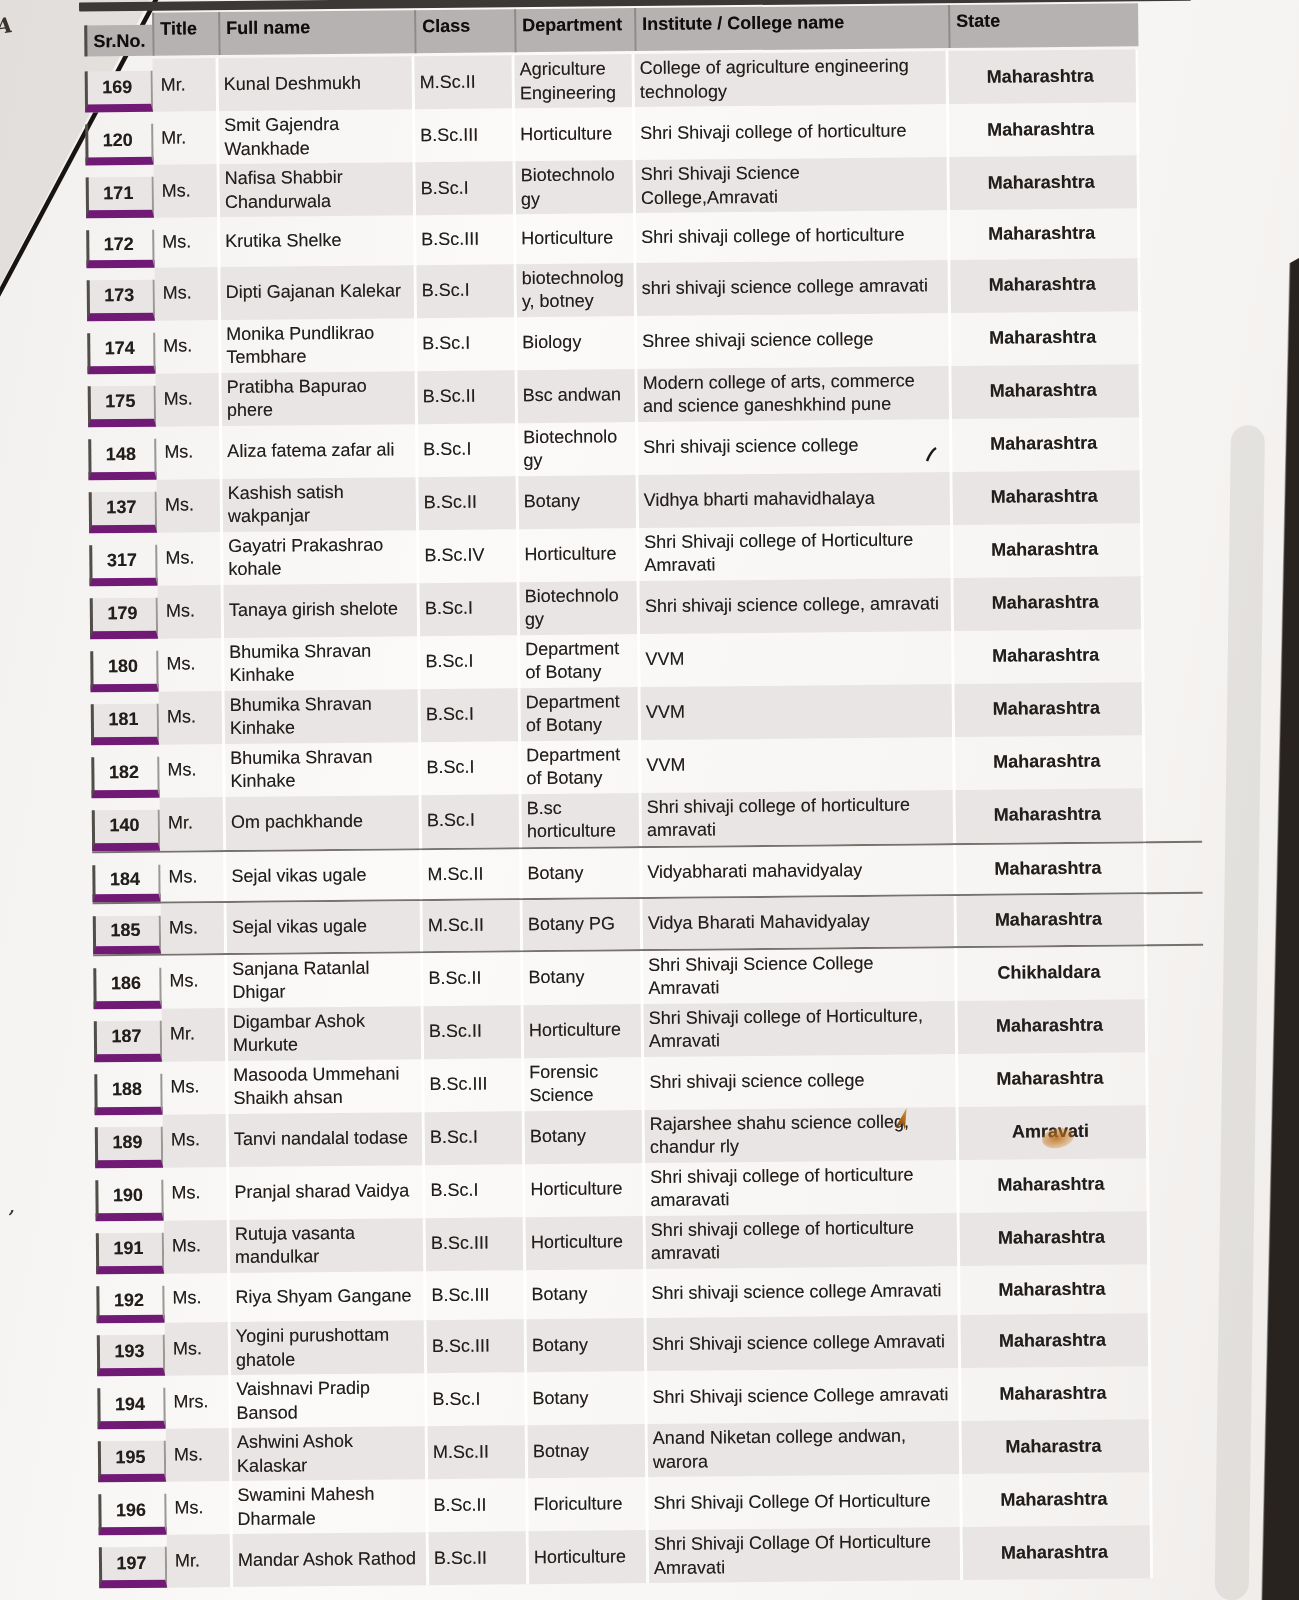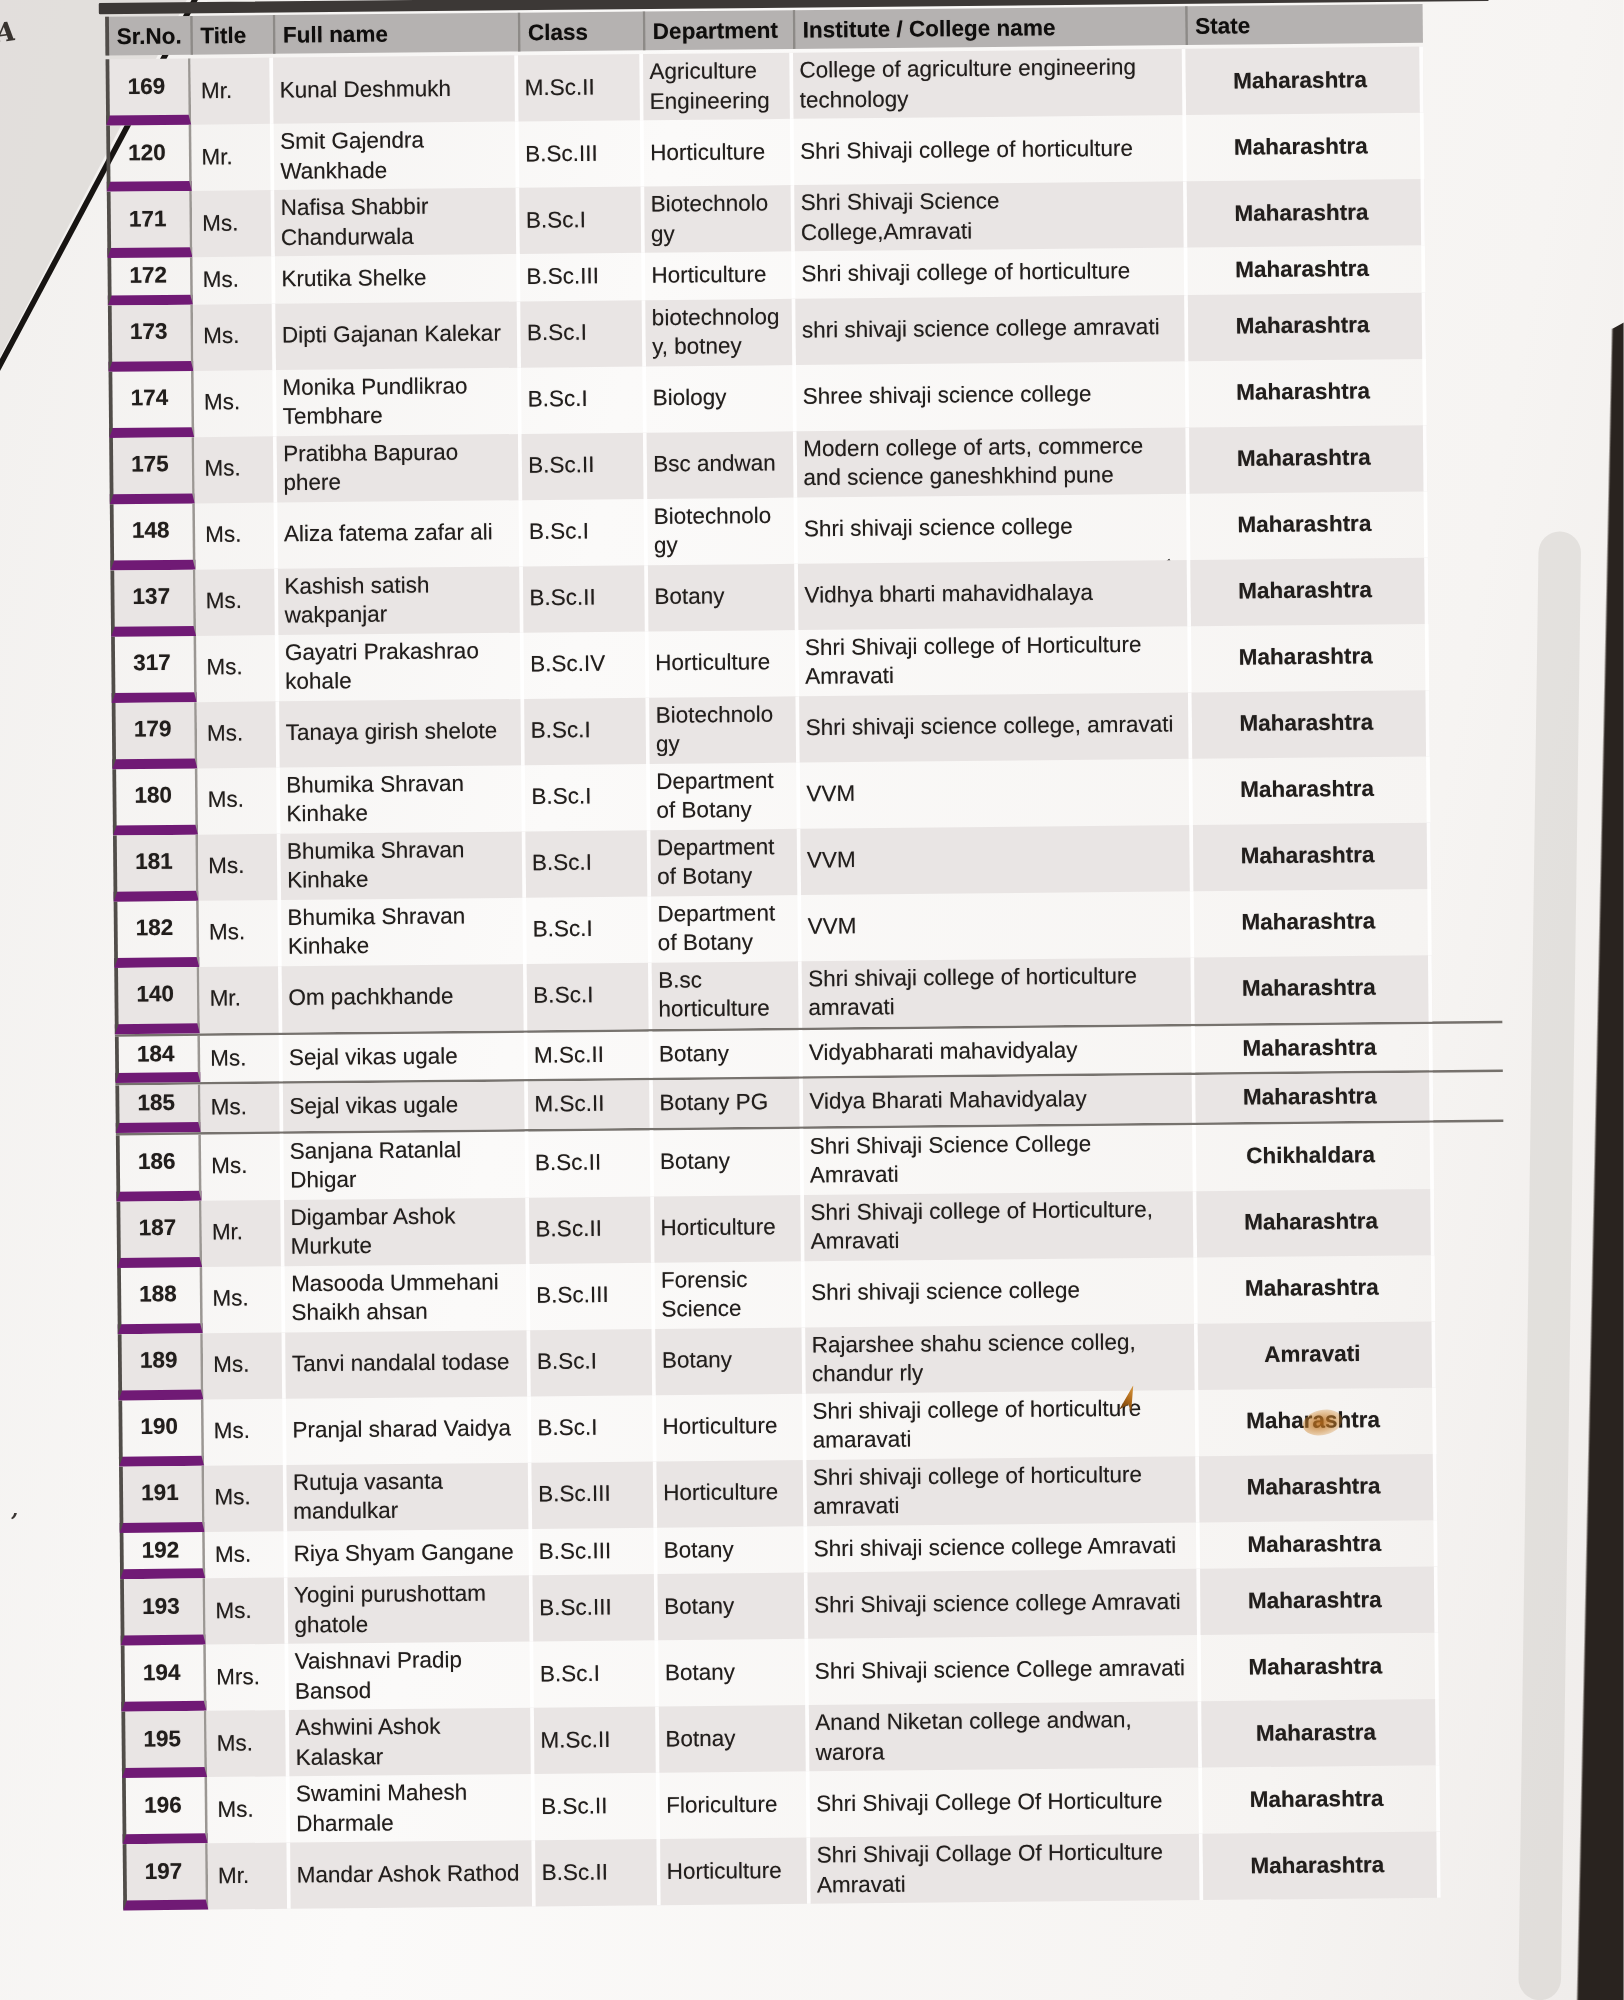--- a/index.html
+++ b/index.html
@@ -28,21 +28,21 @@
   .hcell:first-child{border-left:3px solid #514d49;}
   .row{display:flex;align-items:stretch;}
   .cell{
     box-sizing:border-box;display:flex;flex-direction:column;justify-content:center;
     font-size:18px;line-height:23.5px;padding:3px 9px 3px 5px;
     border-right:3px solid rgba(255,255,255,.92);
     overflow-wrap:anywhere;
   }
   .row.shaded .cell{background:#e9e5e4;}
   .row.rule-top{border-top:2px solid rgba(75,70,64,.75);}
-  .c0{width:68px;} .c1{width:66px;} .c2{width:196px;} .c3{width:100px;}
+  .c0{width:68px;margin-top:12px;} .c1{width:66px;} .c2{width:196px;} .c3{width:100px;}
   .c4{width:120px;} .c5{width:314px;} .c6{width:190px;}
   .cell.c0{
     text-align:center;font-weight:700;
     border-left:3px solid #514d49;border-right:2px solid #9b9793;
     border-bottom:8px solid #701a75;
   }
   .cell.c1{padding-left:8px;}
   .cell.c6{font-weight:700;text-align:center;padding-left:2px;padding-right:6px;}
 
   

